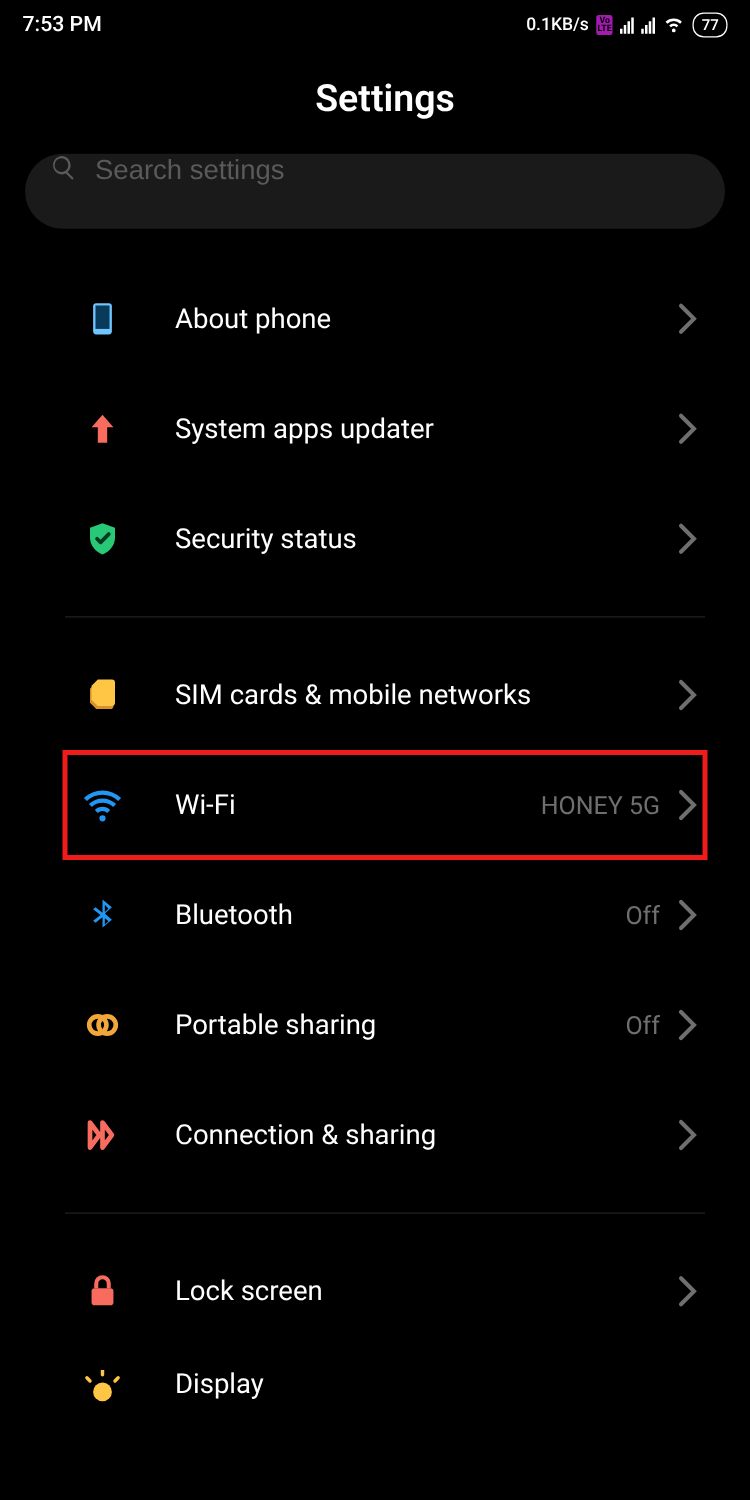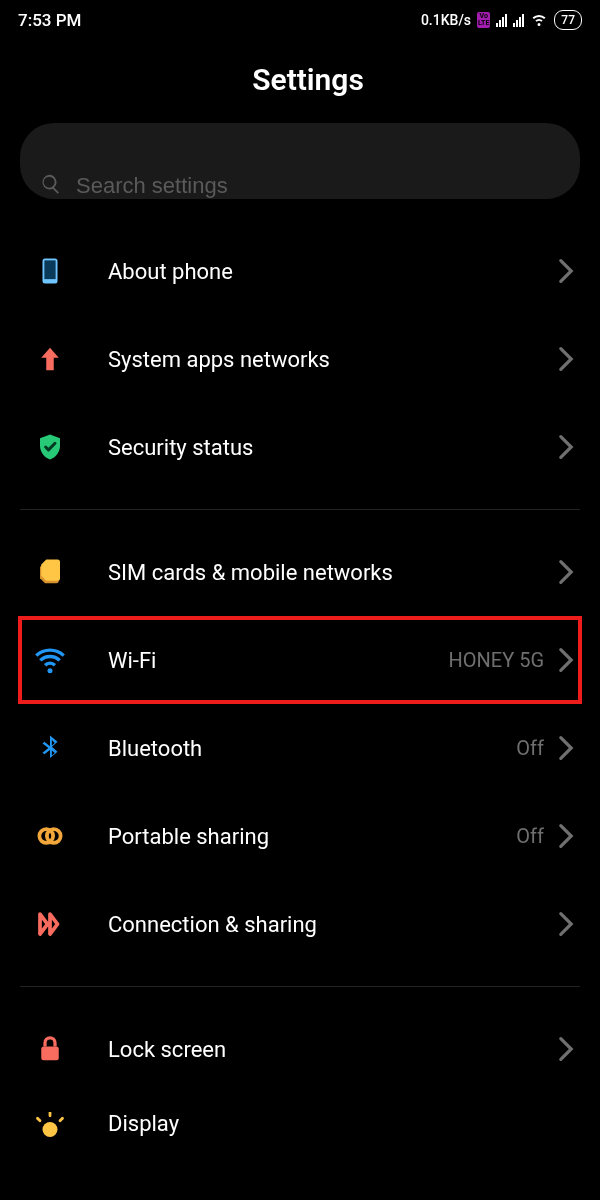--- a/index.html
+++ b/index.html
@@ -55,39 +55,39 @@
   .page-title {
     text-align: center;
     font-size: 30px;
     font-weight: 600;
     padding: 22px 0 26px 16px;
   }
   .search {
     margin: 0 20px 28px 20px;
     background: #1a1a1a;
     border-radius: 34px;
-    height: 76px;
+    height: 60px;
     display: flex;
-    align-items: flex-end;
+    align-items: flex-start;
     padding: 0 20px;
     color: #5a5a5a;
     gap: 14px;
   }
   .search svg { width: 22px; height: 22px; fill:#5a5a5a; }
   .search-input {
     background: transparent;
     border: none;
     outline: none;
     font-size: 22px;
     color: #bbb;
     flex: 1;
   }
   .search-input::placeholder { color: #5a5a5a; }
 
-  .list { padding: 0 0; }
+  .list { padding: 0 16px; margin-left: 16px; }
   .item {
     display: flex;
     align-items: center;
     padding: 0 26px 0 34px;
     height: 88px;
     position: relative;
   }
   .item .icon {
     width: 32px;
     height: 32px;
@@ -184,21 +184,21 @@
           <path d="M2 2l8 8-8 8" stroke="#6f6f6f" stroke-width="2.5" fill="none" stroke-linecap="round"></path>
         </svg></span>
   </div>
 
   <div class="item">
     <span class="icon">
       <svg viewBox="0 0 24 24">
           <path fill="#f76c5e" d="M12 3l7 8h-4v10h-6V11H5z"></path>
         </svg>
     </span>
-    <span class="label">System apps networks</span>
+    <span class="label">System apps updater</span>
     <span class="chev"><svg viewBox="0 0 12 20">
           <path d="M2 2l8 8-8 8" stroke="#6f6f6f" stroke-width="2.5" fill="none" stroke-linecap="round"></path>
         </svg></span>
   </div>
 
   <div class="item">
     <span class="icon">
       <svg viewBox="0 0 24 24">
           <path fill="#27c977" d="M12 2l8 3v6c0 5-3.4 9.4-8 11-4.6-1.6-8-6-8-11V5l8-3z"></path>
           <path d="M8.5 12l2.3 2.3L16 9" stroke="#003a22" stroke-width="2.4" fill="none" stroke-linecap="round" stroke-linejoin="round"></path>

